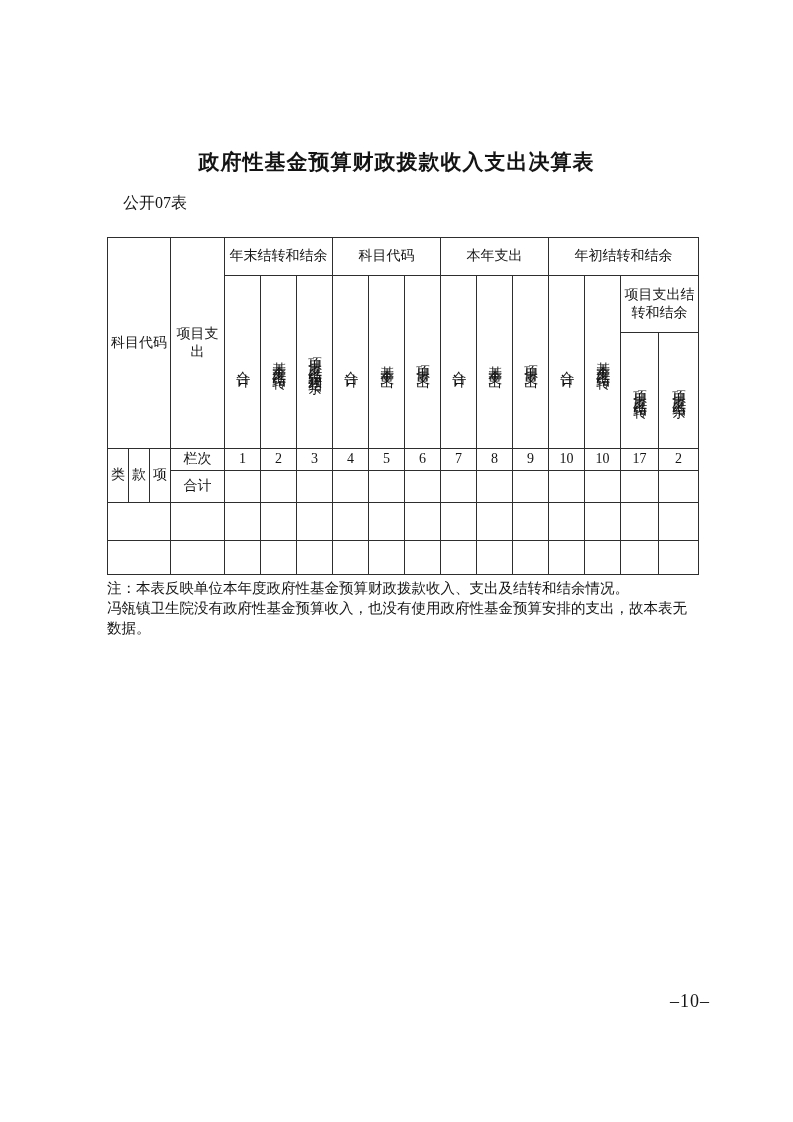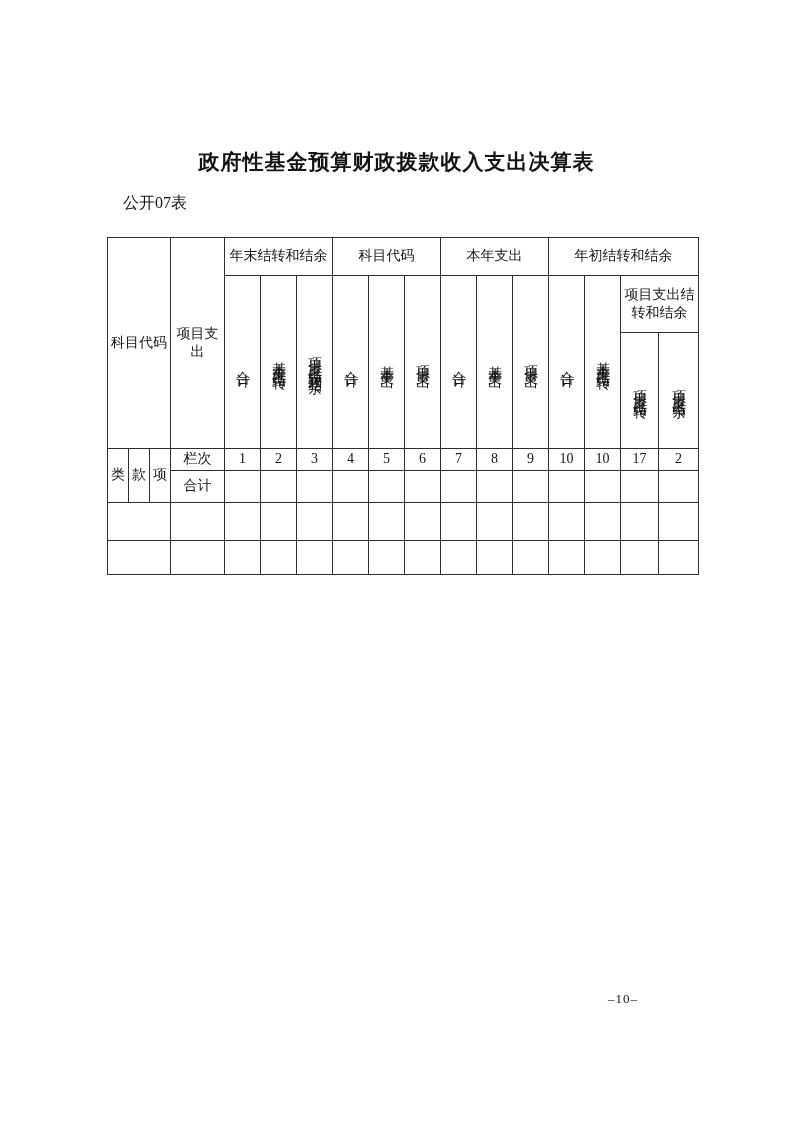--- a/index.html
+++ b/index.html
@@ -67,22 +67,22 @@
   .notes {
     position: absolute;
     top: 578px; left: 107px; width: 591px;
     font-size: 14.5px;
     line-height: 20px;
     text-align: left;
   }
   .notes div { margin: 0; }
   .page-number {
     position: absolute;
-    top: 991px; left: 608px;
-    font-size: 13px;
+    top: 991px; left: 670px;
+    font-size: 18px;
     letter-spacing: 1px;
   }
 </style>
 </head>
 <body>
 
 <div class="page">
 
   <div class="doc-title">政府性基金预算财政拨款收入支出决算表</div>
 
@@ -202,17 +202,19 @@
         <td></td>
           <td></td>
         <td></td>
           <td></td>
         <td></td>
       </tr>
     </tbody>
   </table>
 
   <div class="notes">
+    <div>注：本表反映单位本年度政府性基金预算财政拨款收入、支出及结转和结余情况。</div>
+    <div>冯瓴镇卫生院没有政府性基金预算收入，也没有使用政府性基金预算安排的支出，故本表无数据。</div>
   </div>
 
   <div class="page-number">–10–</div>
 
 </div>
 
 </body></html>

